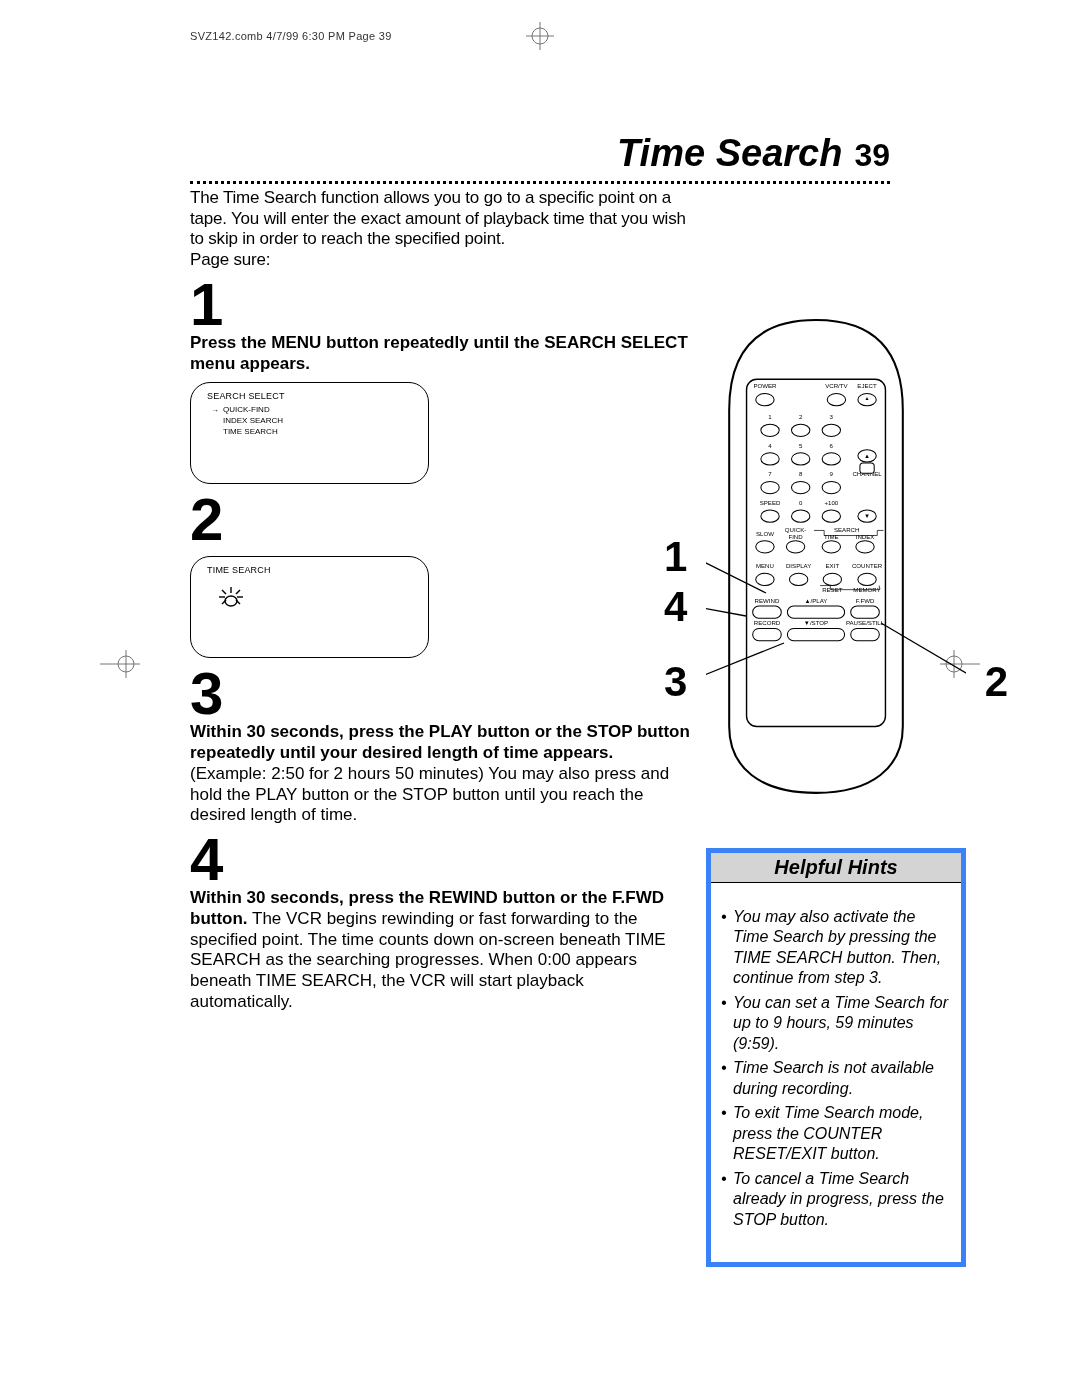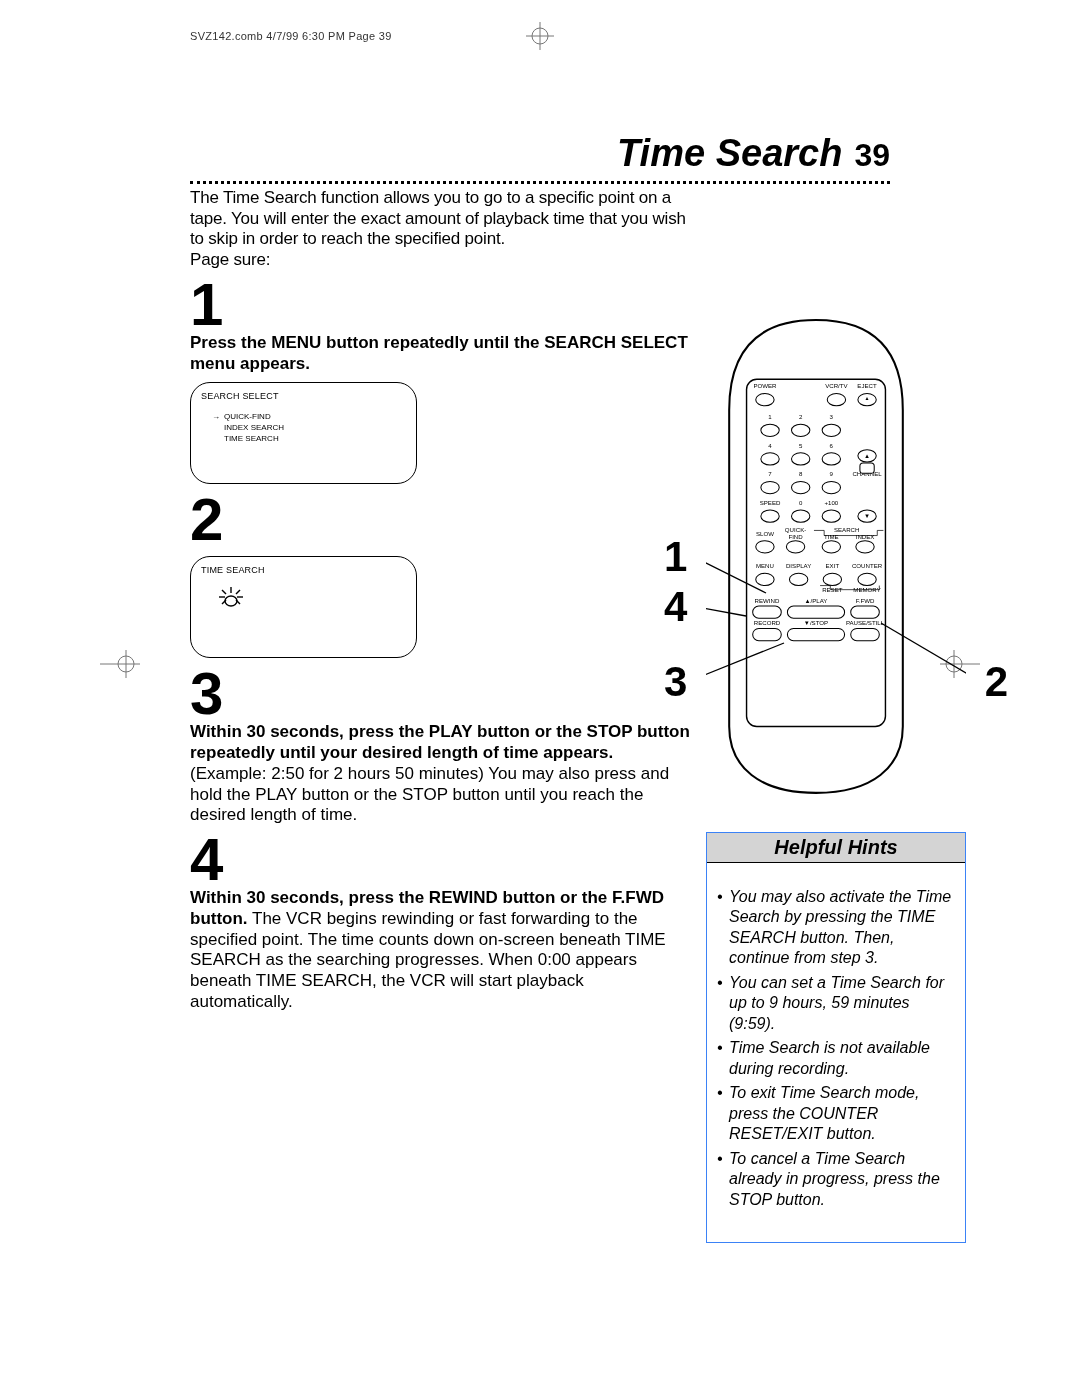--- a/index.html
+++ b/index.html
@@ -15,26 +15,26 @@
   .cols{display:flex;gap:16px}
   .left{flex:0 0 500px}
   .right{flex:1;padding-top:130px}
   .intro{font:17px/1.22 Arial;letter-spacing:-.2px}
   .bullets{margin:2px 0 0;padding:0}
   .bullets li{list-style:none;position:relative;padding-left:18px;font:17px/1.28 Arial}
   .bullets li:before{content:"";position:absolute;left:2px;top:6px;width:8px;height:8px;background:#000;border-radius:50%}
   .step{margin-top:4px}
   .bignum{font:700 60px/1 Arial;margin-bottom:-2px}
   .step-body{font:17px/1.22 Arial}
-  .screen{width:205px;height:84px;border:1.4px solid #000;border-radius:20px;margin:8px 0 6px;padding:8px 10px;font:9px Arial;position:relative}
+  .screen{width:205px;height:84px;border:1.4px solid #000;border-radius:20px;margin:8px 0 6px;padding:8px 16px;font:9px Arial;position:relative}
   .screen-title{letter-spacing:.2px;margin-bottom:4px}
   .screen li{list-style:none;font:8px Arial;line-height:1.35;padding-left:12px;position:relative}
   .screen .sel:before{content:"→";position:absolute;left:0}
-  .screen ul{margin:11px;padding:0}
-  .hint-box{border:1px solid #3b82f6;margin-top:30px}
+  .screen ul{margin:4px;padding:0}
+  .hint-box{border:5px solid #3b82f6;margin-top:46px}
   .hint-head{background:#d4d4d4;border-bottom:1px solid #000;text-align:center;font:italic 700 20px Arial;padding:3px 0}
   .hint-body{padding:8px 10px 12px}
   .hint-body li{list-style:none;position:relative;padding-left:12px;font:italic 16px/1.28 Arial;margin-bottom:4px}
   .hint-body li:before{content:"•";position:absolute;left:0}
   
   .remote-wrap{position:relative;width:260px;margin:0 auto}
   .callouts{position:absolute;pointer-events:none}
   .callouts .cn{position:absolute;font:700 42px Arial}
   .callouts line{stroke:#000;stroke-width:1.3}
   .rb{fill:#fff;stroke:#000;stroke-width:1}

